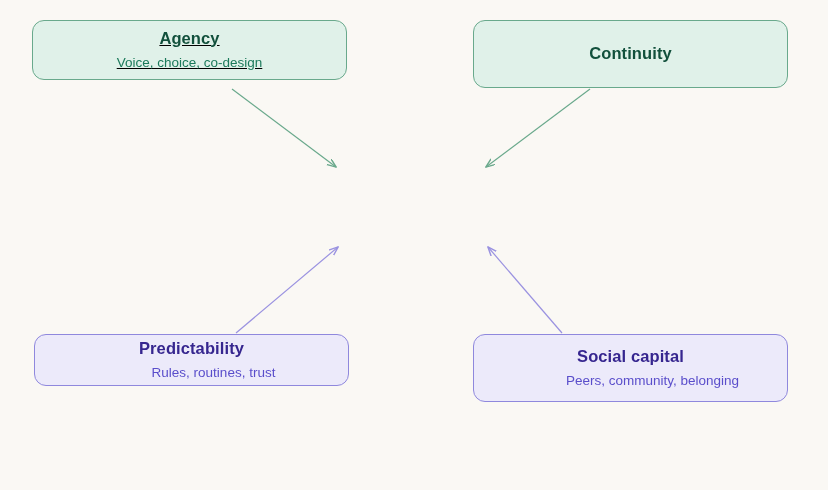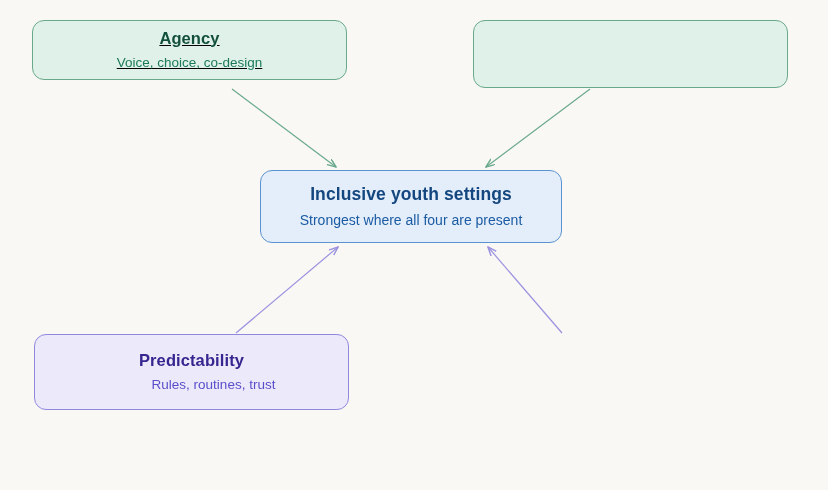--- a/index.html
+++ b/index.html
@@ -73,21 +73,21 @@
   }
   .node.blue .node-title {
     color: #14477f;
     font-size: 17.5px;
   }
   .node.blue .node-sub { color: #1b5ba3; font-size: 14px; }
 
   #node-agency      { left: 32px;  top: 20px;  width: 315px; height: 60px; text-decoration: underline; }
   #node-continuity  { left: 473px; top: 20px;  width: 315px; height: 68px; }
   #node-center      { left: 260px; top: 170px; width: 302px; height: 73px; }
-  #node-predictability { left: 34px;  top: 334px; width: 315px; height: 76px; }
+  #node-predictability { left: 34px;  top: 334px; width: 315px; height: 52px; }
   #node-social      { left: 473px; top: 334px; width: 315px; height: 68px; }
 
   #caption {
     position: absolute;
     left: 0;
     top: 452px;
     width: 828px;
     text-align: center;
     font-size: 13.5px;
     color: #36322c;
@@ -117,27 +117,28 @@
 
     <line x1="562" y1="333" x2="488" y2="247" stroke="#9a92e0" stroke-width="1.2" marker-end="url(#arrow-purple)"></line>
   </svg>
 
   <div class="node green" id="node-agency">
     <div class="node-title">Agency</div>
     <div class="node-sub">Voice, choice, co-design</div>
   </div>
 
   <div class="node green" id="node-continuity">
+    <div class="node-title">Continuity</div>
   </div>
 
-  <div class="node blue" id="node-center">
-    <div class="node-title">Inclusive youth settings</div>
-    <div class="node-sub">Strongest where all four are present</div>
-  </div>
 
   <div class="node purple" id="node-predictability">
     <div class="node-title">Predictability</div>
     <div class="node-sub">Rules, routines, trust</div>
   </div>
 
+  <div class="node purple" id="node-social">
+    <div class="node-title">Social capital</div>
+    <div class="node-sub">Peers, community, belonging</div>
+  </div>
 
 
 </div>
 
 </body></html>

